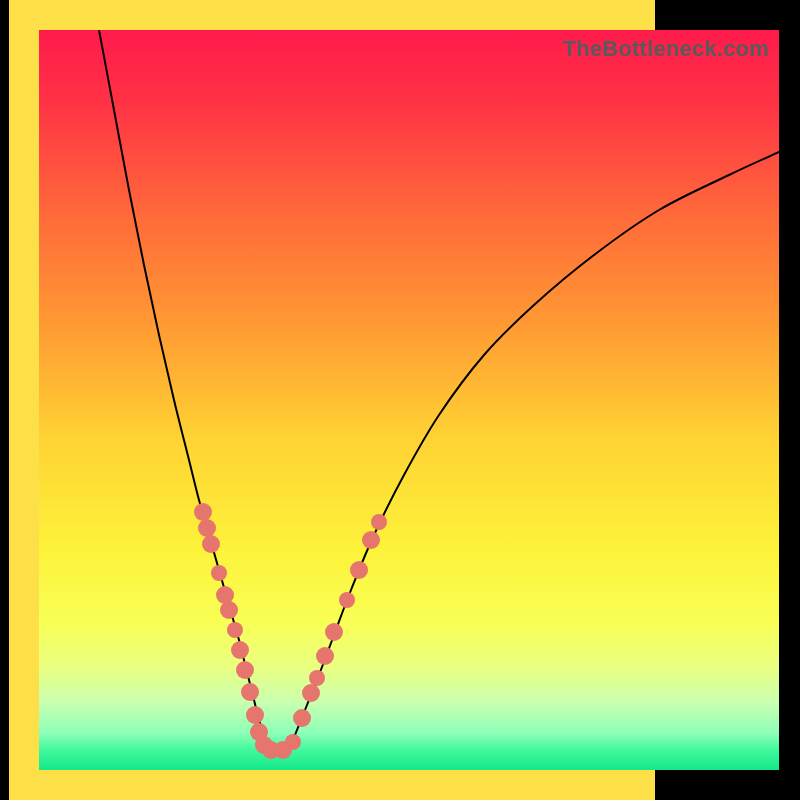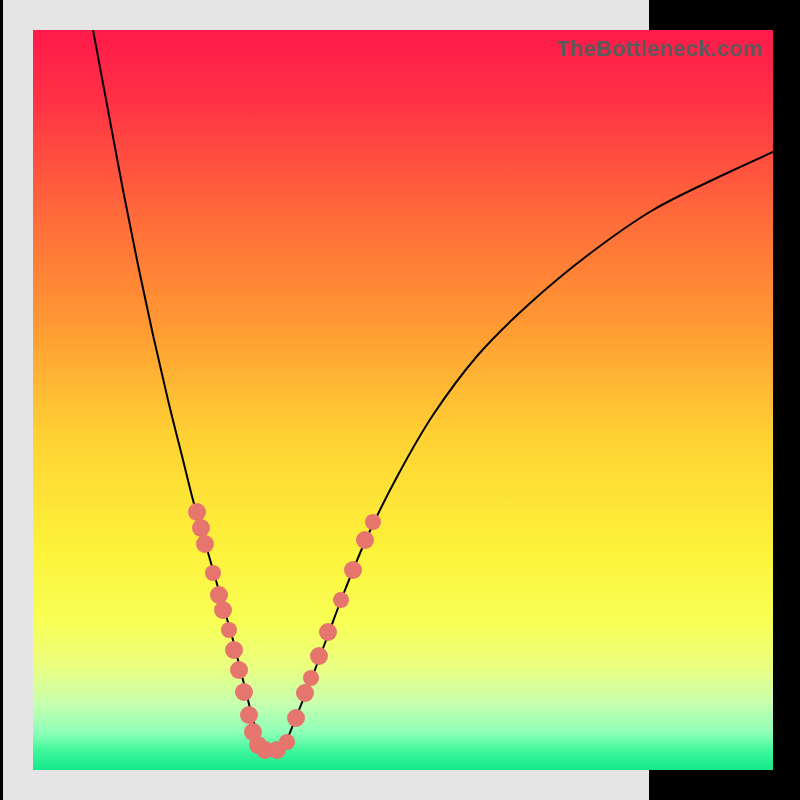--- a/index.html
+++ b/index.html
@@ -6,25 +6,25 @@
     margin: 0;
     padding: 0;
     width: 800px;
     height: 800px;
     overflow: hidden;
     background: #000;
     font-family: Arial, Helvetica, sans-serif;
   }
   .frame {
     position: absolute;
-    left: 3px;
+    left: 9px;
     top: 0;
     width: 646px;
     height: 800px;
-    background: #e5e5e5;
+    background: #fde047;
   }
   .plot {
     position: absolute;
     left: 30px;
     top: 30px;
     width: 740px;
     height: 740px;
     overflow: hidden;
   }
   .gradient {

